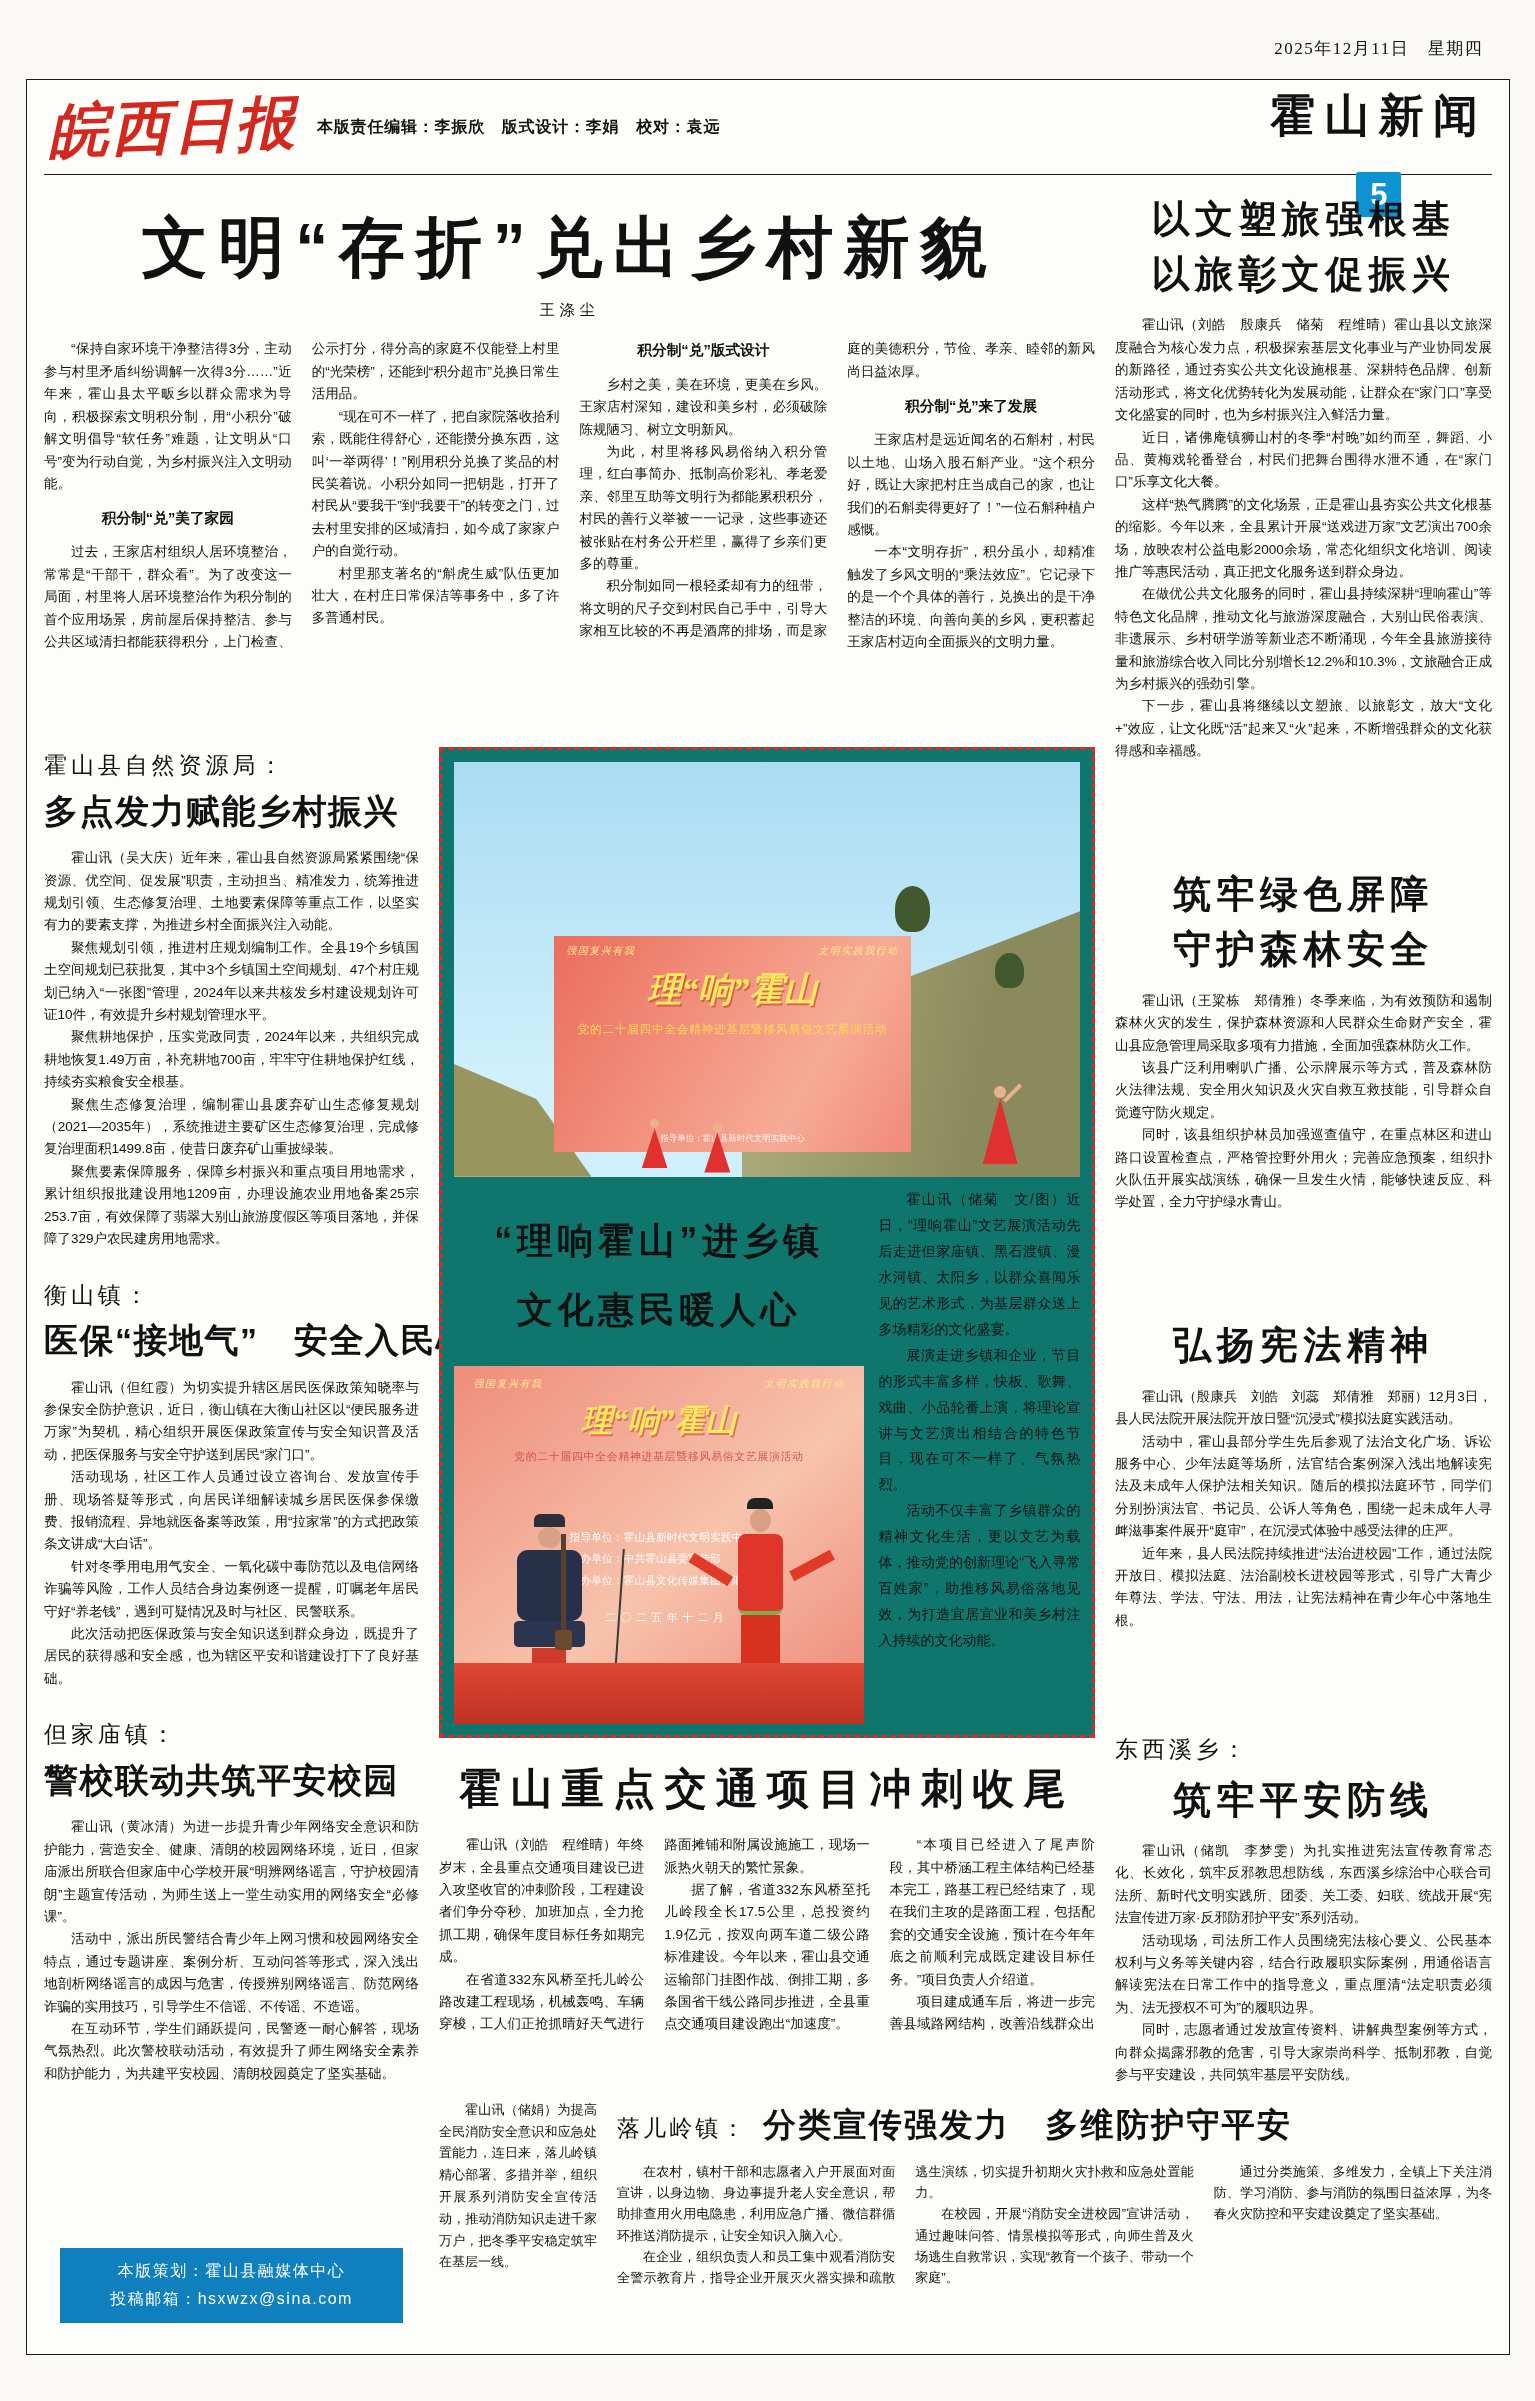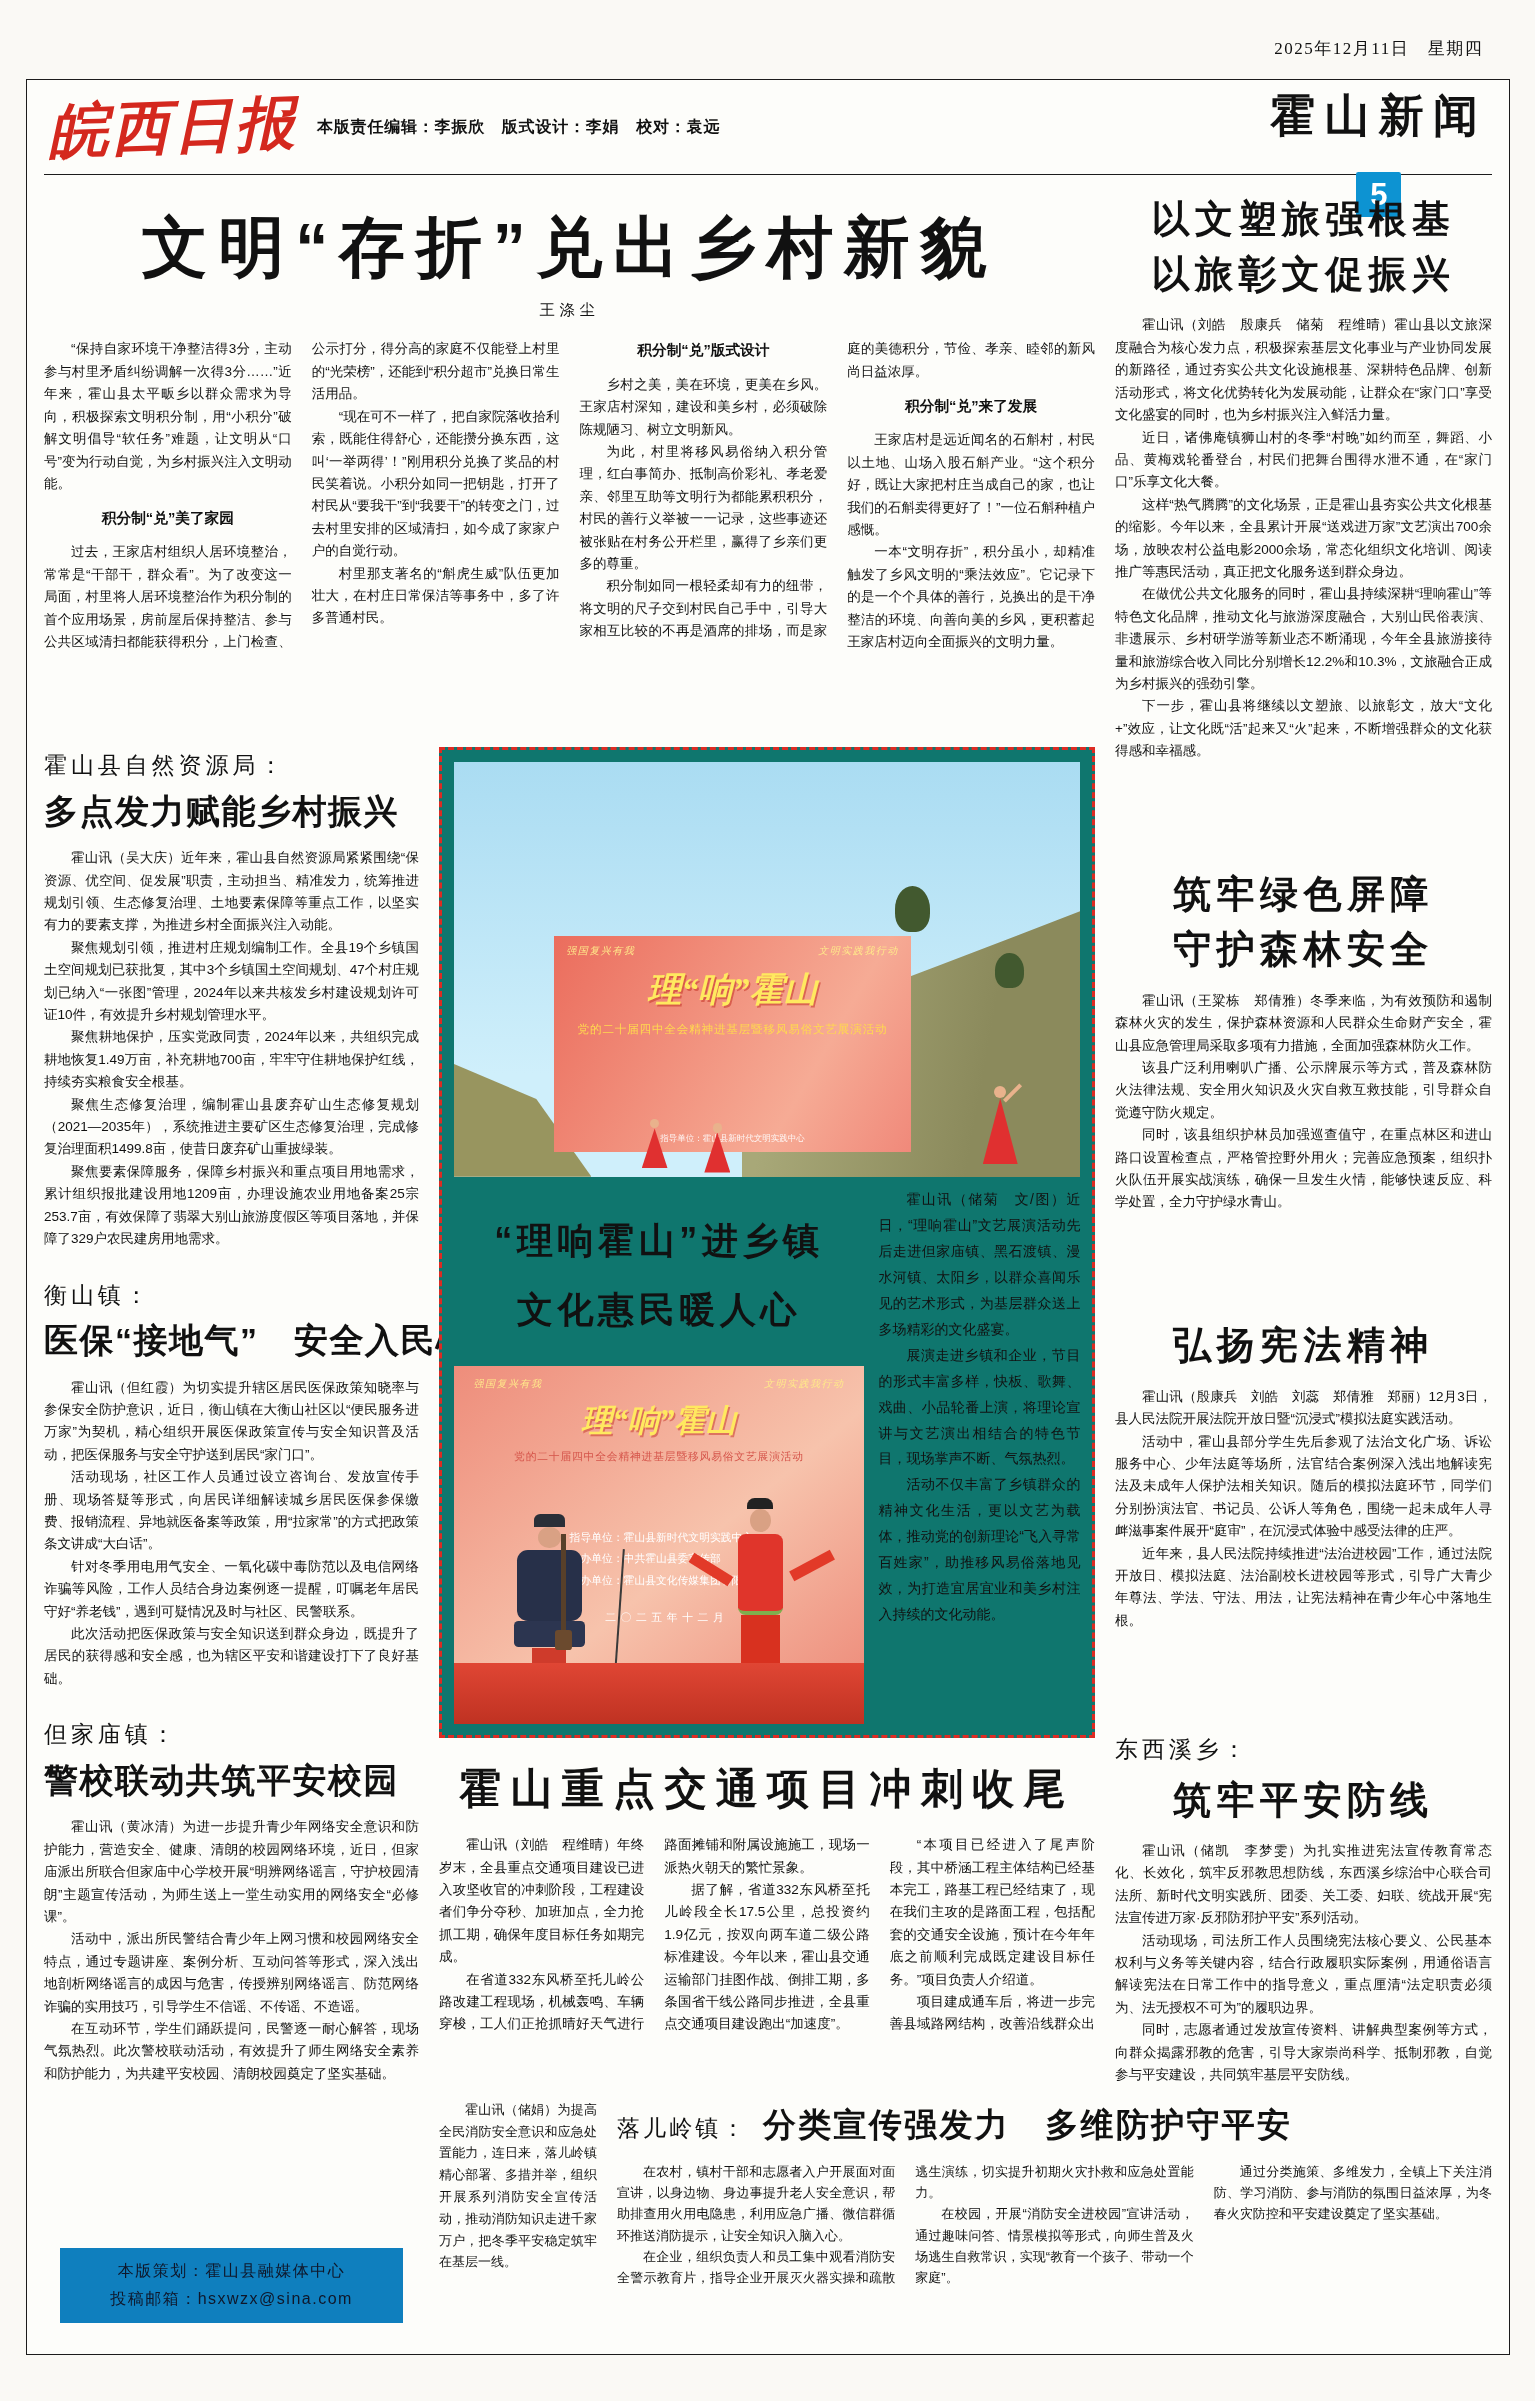--- a/index.html
+++ b/index.html
@@ -40,21 +40,21 @@
   .kicker{font-family:"Liberation Serif","DejaVu Serif",serif;font-size:23px;letter-spacing:3.9px;margin:3.1px 0 7.7px;}
   
   .lead-title{font-size:66px;font-weight:900;text-align:center;letter-spacing:10.8px;margin:17px 0 4.6px;white-space:nowrap;}
   .lead-byline{text-align:center;font-size:15.4px;margin:7.7px 0 17px;letter-spacing:4.6px;}
   .lead-body{column-count:4;column-gap:20px;height:363px;overflow:hidden;}
   
   .rr-title{font-family:"Liberation Serif","DejaVu Serif",serif;font-weight:900;font-size:38px;
     text-align:center;line-height:1.45;letter-spacing:5.4px;margin:6.2px 0 12.3px;}
   .lr-title{font-size:34px;font-weight:900;letter-spacing:1.5px;margin:1.5px 0 12.3px;white-space:nowrap;}
   
-  .plan-box{margin-top:auto;background:#0f7fbe;color:#0f172a;text-align:center;
+  .plan-box{margin-top:auto;background:#0f7fbe;color:#ffffff;text-align:center;
     padding:9.3px 6.2px;font-size:16px;line-height:1.75;width:88%;align-self:center;letter-spacing:1.5px;}
   
   .photo-feature{border:3.9px dashed #dd2b23;padding:11.6px;box-sizing:border-box;display:grid;
     grid-template-columns:1fr 202px;grid-template-rows:415px auto 1fr;gap:10.8px 14px;background:#0f766e;}
   .photo-top{grid-column:1/3;position:relative;overflow:hidden;background:linear-gradient(#aadcf2,#cfeffb 75%);}
   .pf-headline{grid-column:1;grid-row:2;text-align:center;padding:20px 0 10.8px;}
   .pf-headline div{font-size:36px;font-weight:900;letter-spacing:4.6px;line-height:1.9;white-space:nowrap;}
   .photo-bottom{grid-column:1;grid-row:3;position:relative;overflow:hidden;
     background:linear-gradient(140deg,#ee8d7b,#f7c3ac 55%,#ec8574);}
   .pf-caption{grid-column:2;grid-row:2/4;font-size:14px;line-height:1.85;text-align:justify;}
@@ -301,21 +301,21 @@
           <div class="torso"></div>
           <div class="pants"></div>
           <div class="ribbon l"></div>
           <div class="ribbon r"></div>
         </div>
         <div class="carpet"></div>
       </div>
 
       <div class="pf-caption">
         <p>霍山讯（储菊　文/图）近日，“理响霍山”文艺展演活动先后走进但家庙镇、黑石渡镇、漫水河镇、太阳乡，以群众喜闻乐见的艺术形式，为基层群众送上多场精彩的文化盛宴。</p>
-        <p>展演走进乡镇和企业，节目的形式丰富多样，快板、歌舞、戏曲、小品轮番上演，将理论宣讲与文艺演出相结合的特色节目，现场掌声不断、气氛热烈。</p>
+        <p>展演走进乡镇和企业，节目的形式丰富多样，快板、歌舞、戏曲、小品轮番上演，将理论宣讲与文艺演出相结合的特色节目，现在可不一样了、气氛热烈。</p>
         <p>活动不仅丰富了乡镇群众的精神文化生活，更以文艺为载体，推动党的创新理论“飞入寻常百姓家”，助推移风易俗落地见效，为打造宜居宜业和美乡村注入持续的文化动能。</p>
       </div>
     </div>
 
     <div class="article-traffic">
       <div class="traffic-title">霍山重点交通项目冲刺收尾</div>
       <div class="traffic-body body-text">
         <p>霍山讯（刘皓　程维晴）年终岁末，全县重点交通项目建设已进入攻坚收官的冲刺阶段，工程建设者们争分夺秒、加班加点，全力抢抓工期，确保年度目标任务如期完成。</p>
         <p>在省道332东风桥至托儿岭公路改建工程现场，机械轰鸣、车辆穿梭，工人们正抢抓晴好天气进行路面摊铺和附属设施施工，现场一派热火朝天的繁忙景象。</p>
         <p>据了解，省道332东风桥至托儿岭段全长17.5公里，总投资约1.9亿元，按双向两车道二级公路标准建设。今年以来，霍山县交通运输部门挂图作战、倒排工期，多条国省干线公路同步推进，全县重点交通项目建设跑出“加速度”。</p>

